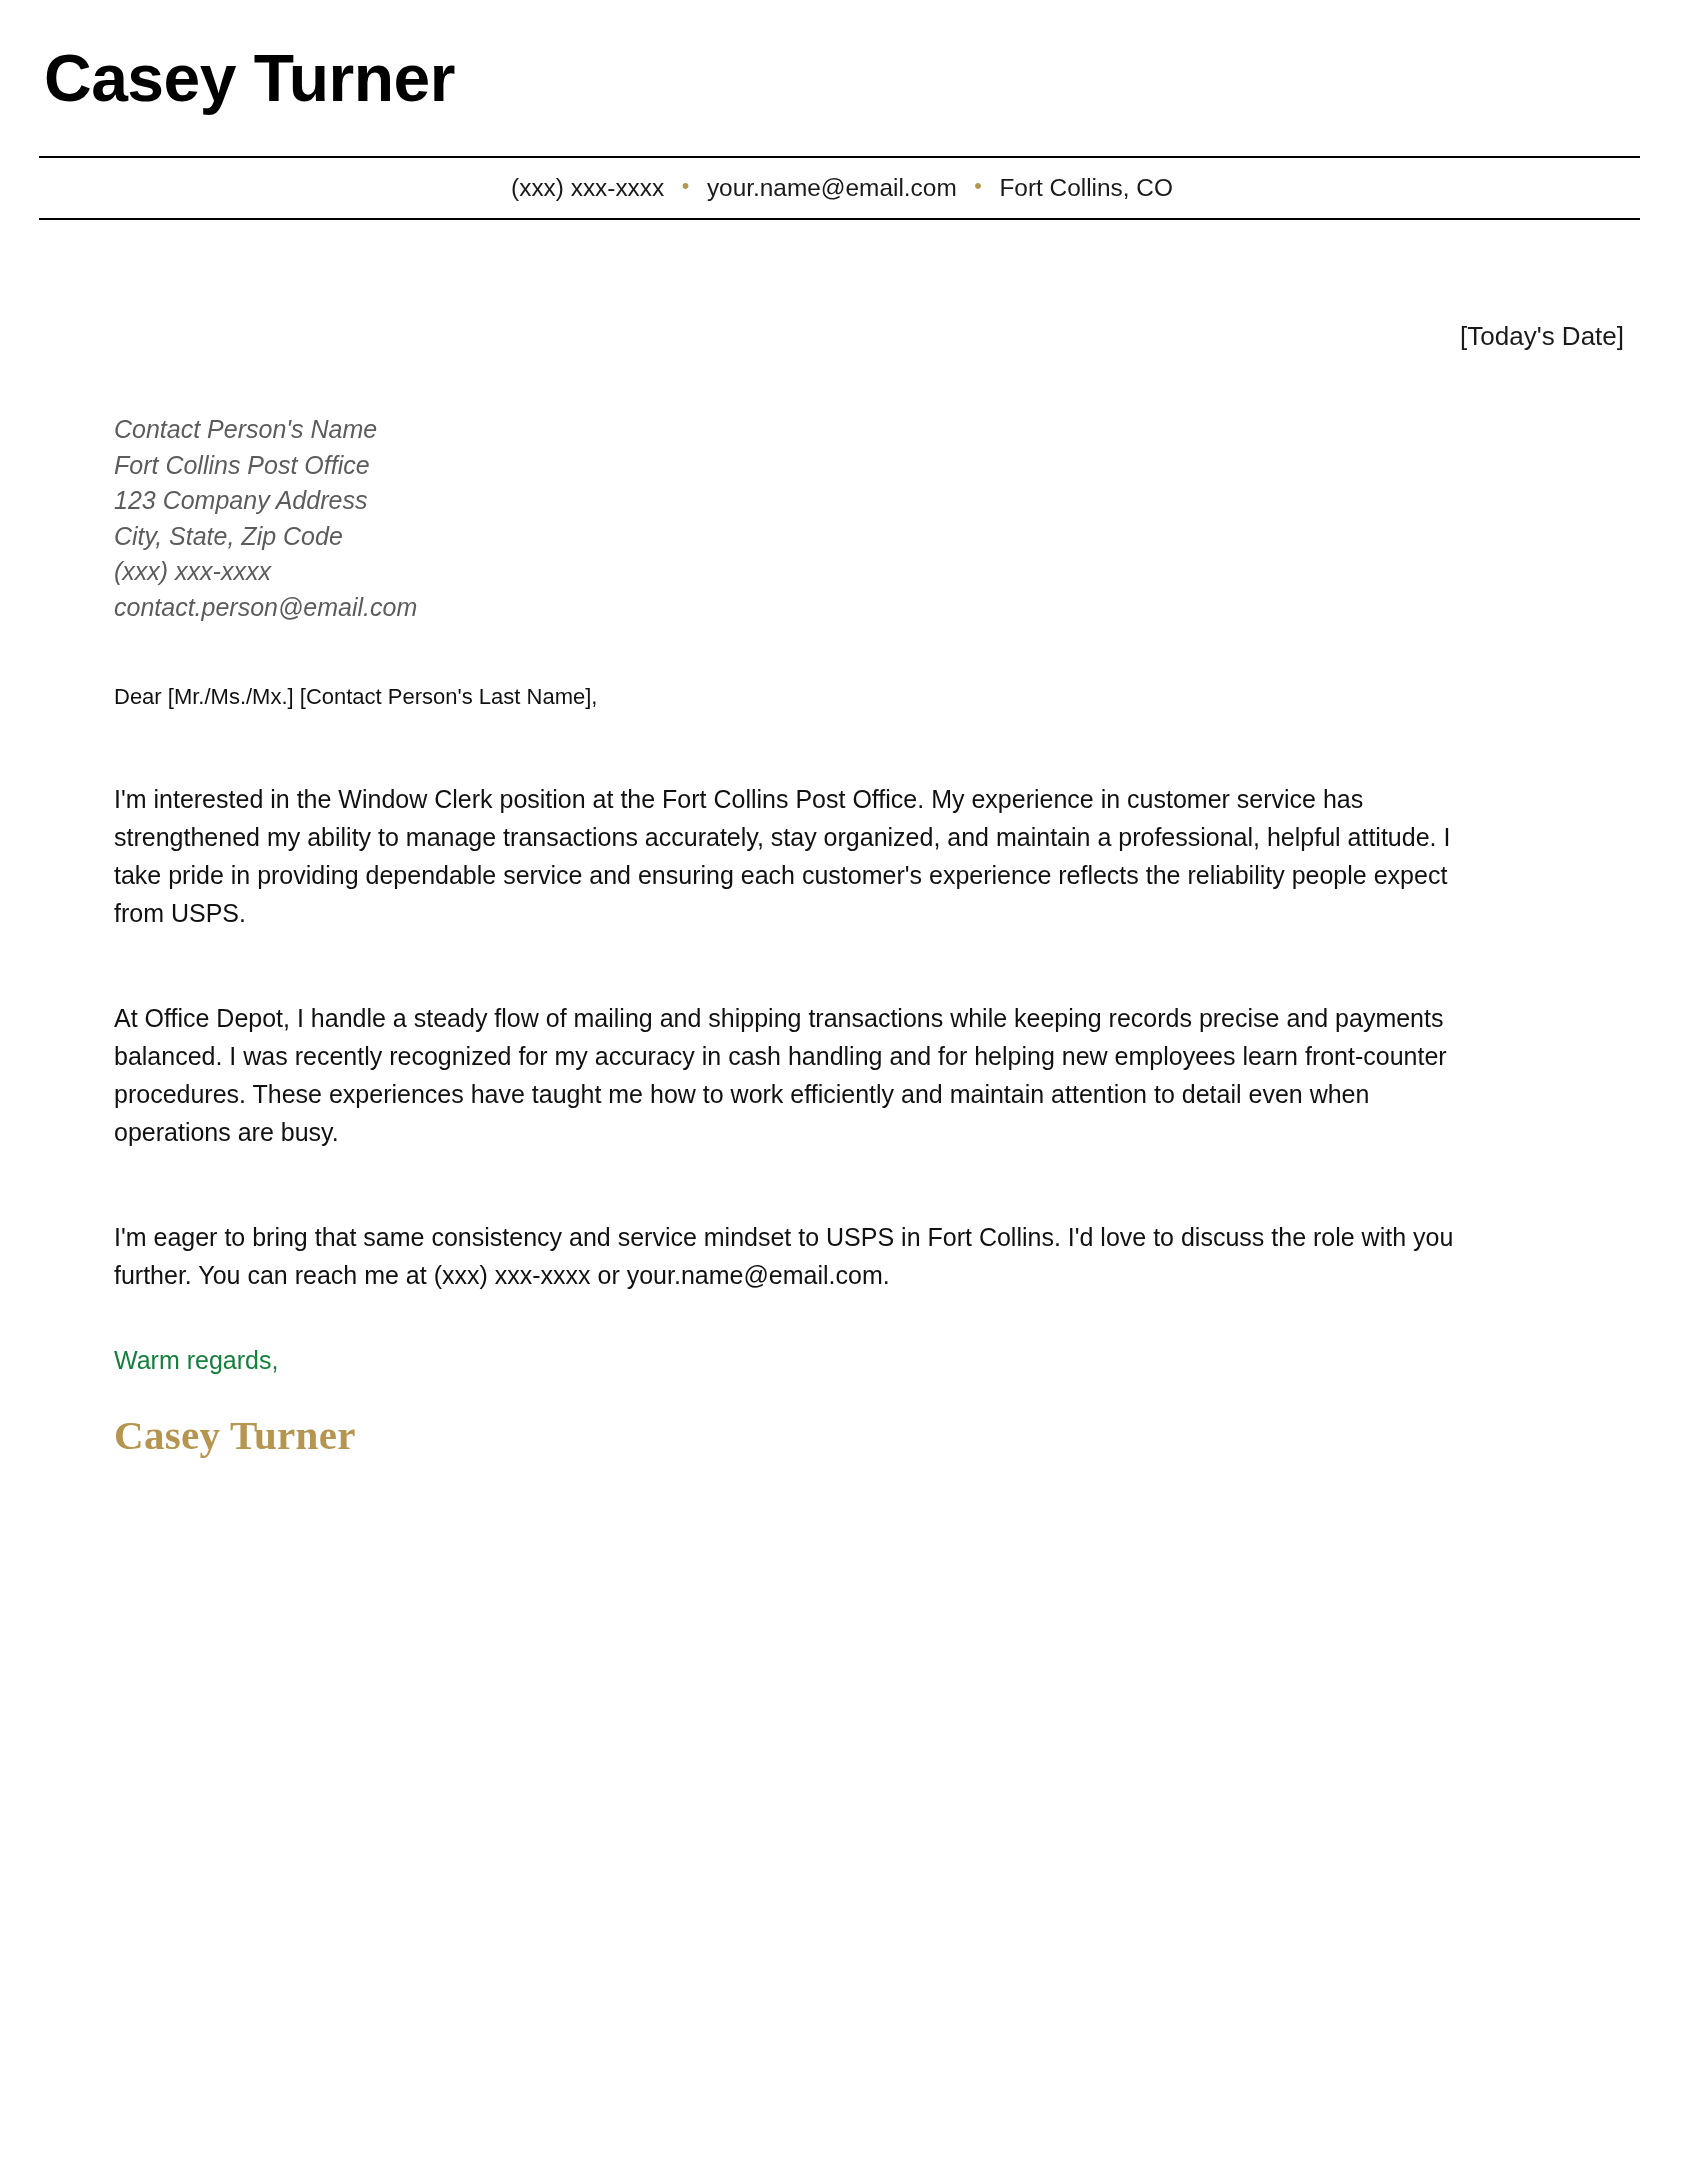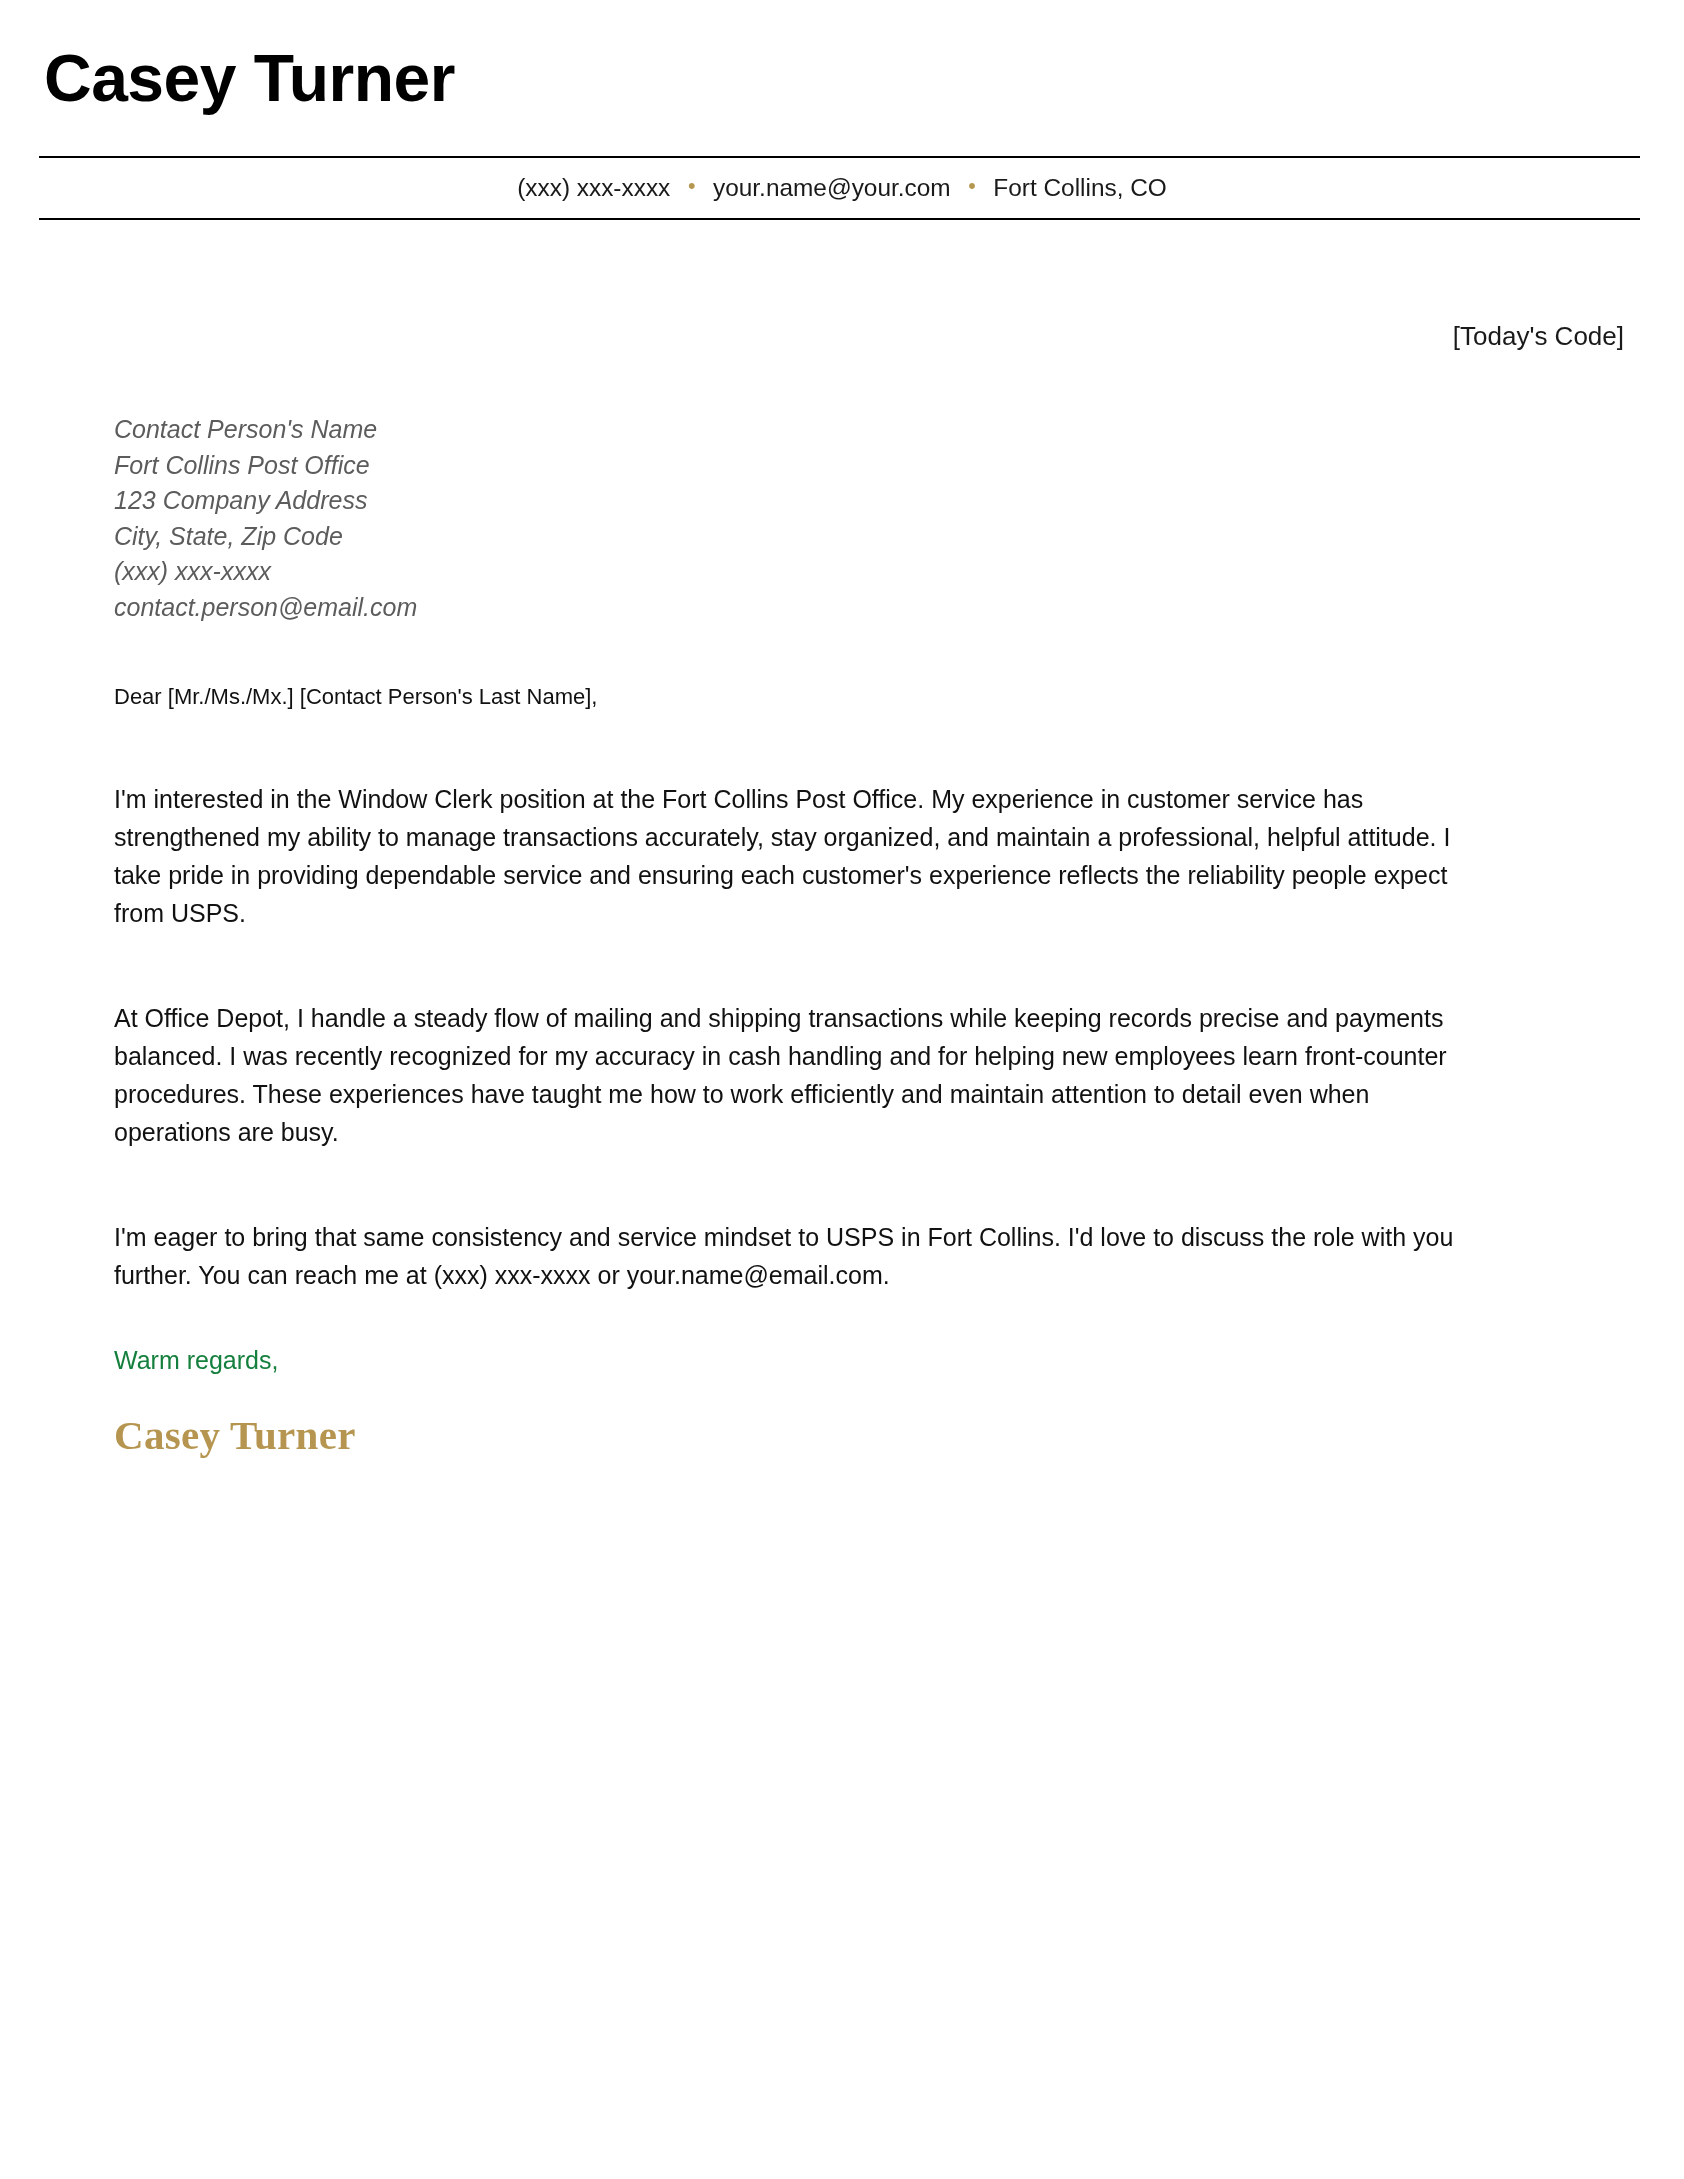--- a/index.html
+++ b/index.html
@@ -138,31 +138,31 @@
   <div class="header">
     <h1 class="header-name">Casey Turner</h1>
   </div>
 
   <div class="rule rule-top"></div>
 
   <div class="contact-bar">
     <div class="contact-line">
       <span class="contact-item">(xxx) xxx-xxxx</span>
       <span class="contact-sep">•</span>
-      <span class="contact-item">your.name@your.com</span>
+      <span class="contact-item">your.name@email.com</span>
       <span class="contact-sep">•</span>
       <span class="contact-item">Fort Collins, CO</span>
     </div>
   </div>
 
   <div class="rule rule-bottom"></div>
 
   <div class="letter">
 
-    <div class="date-line">[Today's Code]</div>
+    <div class="date-line">[Today's Date]</div>
 
     <div class="recipient">
       <div class="recipient-line">Contact Person's Name</div>
       <div class="recipient-line">Fort Collins Post Office</div>
       <div class="recipient-line">123 Company Address</div>
       <div class="recipient-line">City, State, Zip Code</div>
       <div class="recipient-line">(xxx) xxx-xxxx</div>
       <div class="recipient-line">contact.person@email.com</div>
     </div>
 

